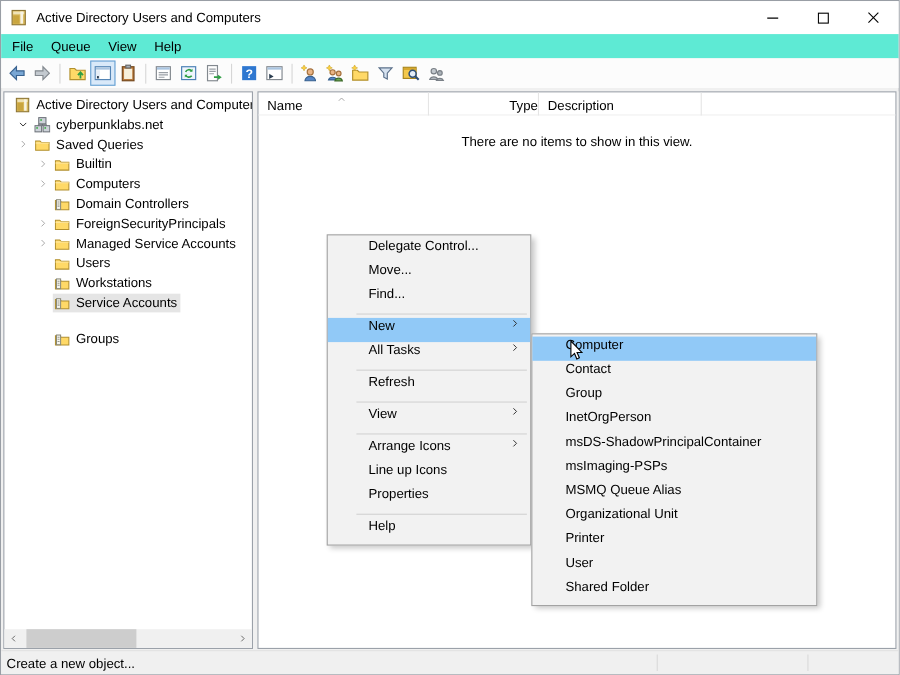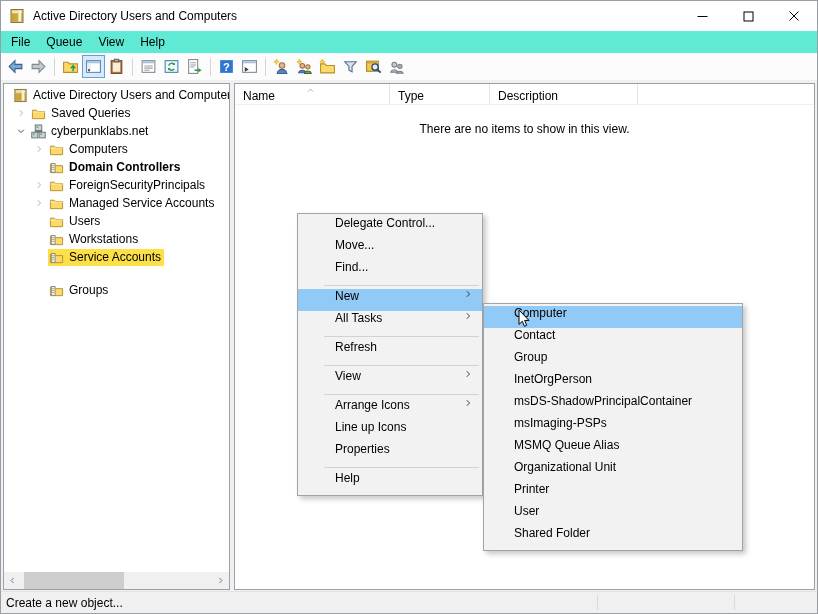--- a/index.html
+++ b/index.html
@@ -28,33 +28,33 @@
   .main { position:absolute; top:82px; left:0; right:0; bottom:22px; background:#f0f0f0; }
   .left-pane { position:absolute; left:2px; top:0; bottom:1px; width:227px; background:#fff; border:1px solid #9ba1a9; }
   .right-pane { position:absolute; left:233px; right:2px; top:0; bottom:1px; background:#fff; border:1px solid #9ba1a9; }
   
   .tree { position:absolute; top:2px; left:0; right:0; bottom:17px; overflow:hidden; }
   .tree-row { height:18px; display:flex; align-items:center; white-space:nowrap; }
   .exp { width:18px; height:18px; display:flex; align-items:center; justify-content:center; flex:none; color:#a6a6a6; }
   .exp.expanded { color:#2b2b2b; }
   .exp svg { width:10px; height:10px; }
   .row-c { display:flex; align-items:center; height:17px; padding:0 3px 0 1px; }
-  .row-c.sel { background:#fde047; }
+  .row-c.sel { background:#e5e5e5; }
   .tico { width:15px; height:15px; margin-right:5px; flex:none; }
   .tico svg { width:15px; height:15px; display:block; }
   
   .hscroll { position:absolute; left:0; right:0; bottom:0; height:17px; background:#f0f0f0; }
   .hs-btn { position:absolute; top:0; width:17px; height:17px; display:flex; align-items:center; justify-content:center; color:#555; }
   .hs-btn svg { width:9px; height:9px; }
   .hs-left { left:0; } .hs-right { right:0; }
   .hs-thumb { position:absolute; left:20px; top:0; width:100px; height:17px; background:#cdcdcd; }
   
   .list-header { height:21px; display:flex; position:relative; border-bottom:1px solid #f0f0f0; }
   .col { height:21px; padding:5px 0 0 8px; border-right:1px solid #e5e5e5; overflow:hidden; }
-  .col-name { width:155px; } .col-type { width:100px; } .col-desc { width:148px; }
+  .col-name { width:155px; } .col-type { width:100px;text-align:right; } .col-desc { width:148px; }
   .sort-chevron { position:absolute; left:71px; top:0; color:#9a9a9a; }
   .sort-chevron svg { width:9px; height:9px; }
   .empty-msg { text-align:center; margin-top:17px; }
   
   .statusbar { position:absolute; left:0; right:0; bottom:0; height:22px; background:#f0f0f0; border-top:1px solid #e2e2e2; display:flex; align-items:center; padding-left:5px; }
   .sb-sep { position:absolute; top:3px; bottom:3px; width:1px; background:#dadada; }
   
   .menu { position:absolute; background:#f2f2f2; border:1px solid #a3a3a3; box-shadow:3px 3px 5px rgba(0,0,0,0.22); padding:2px 0; }
   .ctx-menu { left:296px; top:212px; width:186px; z-index:5; }
   .sub-menu { left:482px; top:302px; width:260px; z-index:6; }
@@ -268,65 +268,80 @@
             <span class="row-c">
               <span class="tico">
                 <svg viewBox="0 0 16 16">
                   <use href="#i-console"></use>
                 </svg>
               </span>
               <span>Active Directory Users and Computers</span>
             </span>
           </div>
           <div class="tree-row" style="padding-left: 8px;">
+            <span class="exp expanded">
+              <svg viewBox="0 0 16 16">
+                <use href="#i-chev-d"></use>
+              </svg>
+            </span>
+            <span class="row-c">
+              <span class="tico">
+                <svg viewBox="0 0 16 16">
+                  <use href="#i-domain"></use>
+                </svg>
+              </span>
+              <span>cyberpunklabs.net</span>
+            </span>
+          </div>
+          <div class="tree-row" style="padding-left: 8px;">
             <span class="exp collapsed">
               <svg viewBox="0 0 16 16">
                 <use href="#i-chev-r"></use>
               </svg>
             </span>
             <span class="row-c">
               <span class="tico">
                 <svg viewBox="0 0 16 16">
                   <use href="#i-folder"></use>
                 </svg>
               </span>
               <span>Saved Queries</span>
             </span>
           </div>
-          <div class="tree-row" style="padding-left: 8px;">
-            <span class="exp expanded">
-              <svg viewBox="0 0 16 16">
-                <use href="#i-chev-d"></use>
-              </svg>
-            </span>
-            <span class="row-c">
-              <span class="tico">
-                <svg viewBox="0 0 16 16">
-                  <use href="#i-domain"></use>
-                </svg>
-              </span>
-              <span>cyberpunklabs.net</span>
-            </span>
-          </div>
           <div class="tree-row" style="padding-left: 26px;">
             <span class="exp collapsed">
               <svg viewBox="0 0 16 16">
                 <use href="#i-chev-r"></use>
               </svg>
             </span>
             <span class="row-c">
               <span class="tico">
                 <svg viewBox="0 0 16 16">
                   <use href="#i-folder"></use>
                 </svg>
               </span>
+              <span>Builtin</span>
+            </span>
+          </div>
+          <div class="tree-row" style="padding-left: 26px;">
+            <span class="exp collapsed">
+              <svg viewBox="0 0 16 16">
+                <use href="#i-chev-r"></use>
+              </svg>
+            </span>
+            <span class="row-c">
+              <span class="tico">
+                <svg viewBox="0 0 16 16">
+                  <use href="#i-folder"></use>
+                </svg>
+              </span>
               <span>Computers</span>
             </span>
           </div>
-          <div class="tree-row" style="padding-left: 26px; font-weight: bold;">
+          <div class="tree-row" style="padding-left: 26px;">
             <span class="exp none"></span>
             <span class="row-c">
               <span class="tico">
                 <svg viewBox="0 0 16 16">
                   <use href="#i-ou"></use>
                 </svg>
               </span>
               <span>Domain Controllers</span>
             </span>
           </div>

